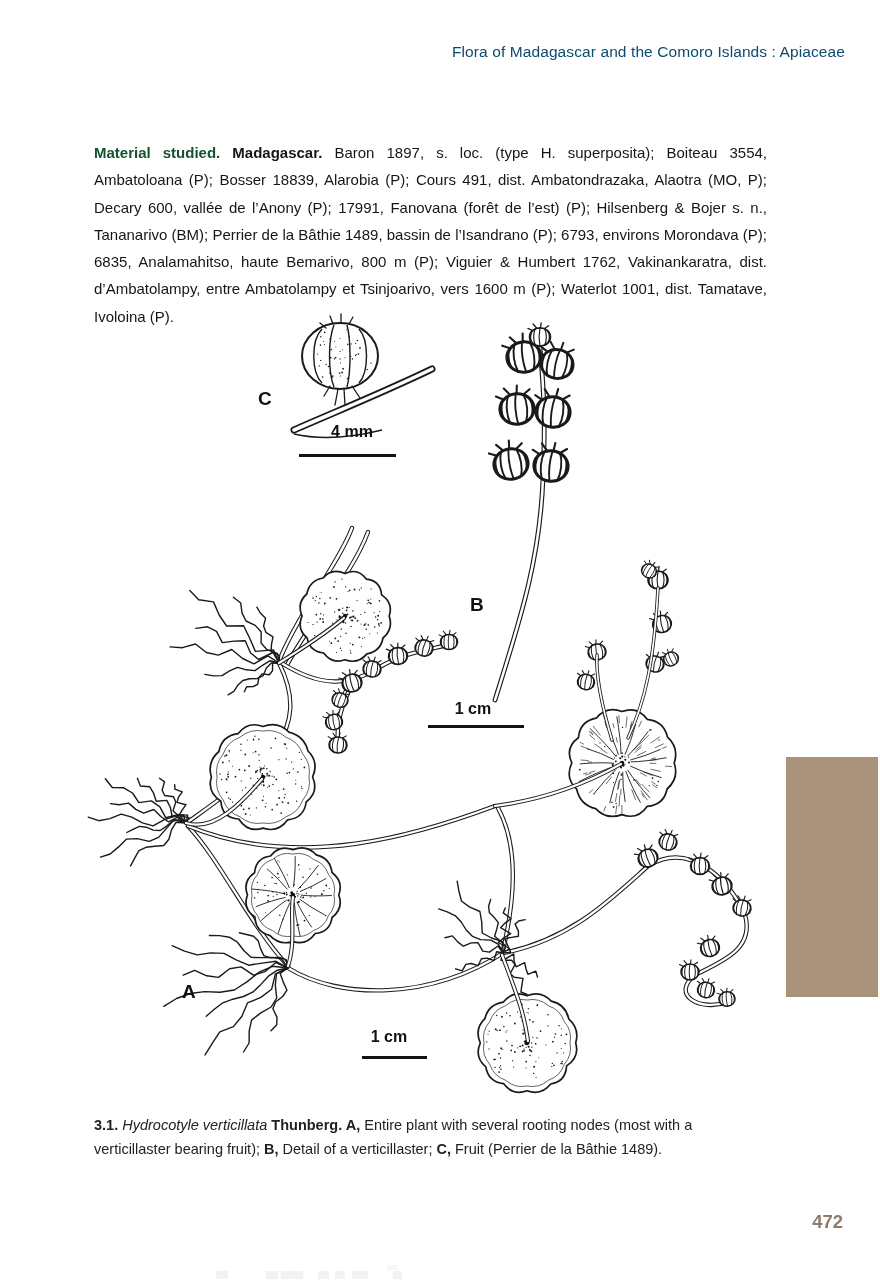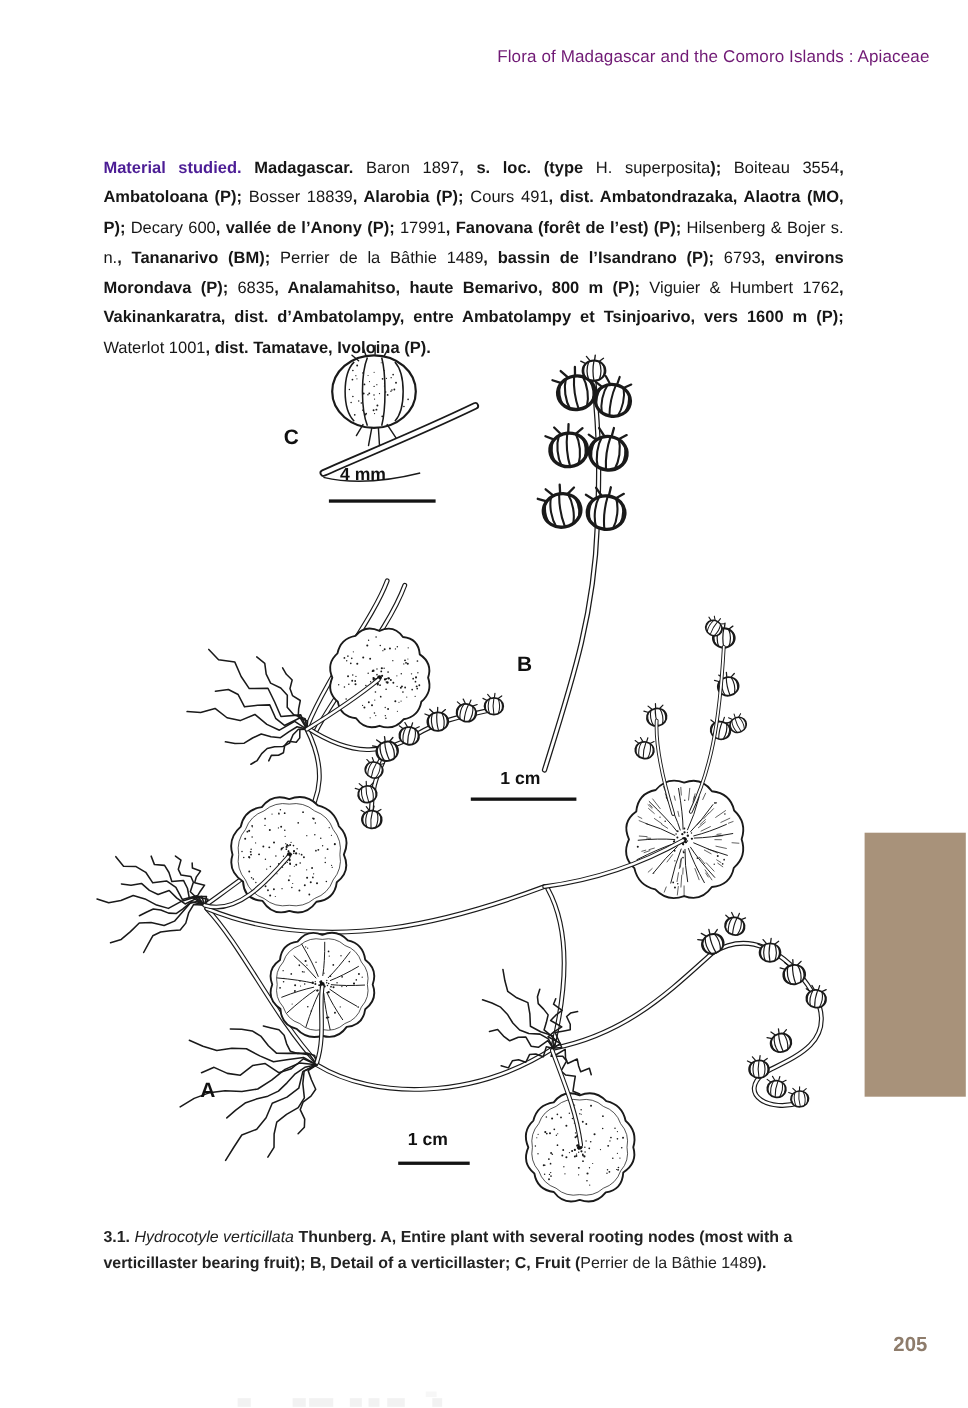--- a/index.html
+++ b/index.html
@@ -1,26 +1,26 @@
 <!DOCTYPE html>
 <html><head>
 <meta charset="utf-8">
 <style>
   html,body{margin:0;padding:0;background:#fff;}
   body{width:880px;height:1280px;position:relative;overflow:hidden;
        font-family:"Liberation Sans","DejaVu Sans",sans-serif;color:#1b1b1b;}
   .abs{position:absolute;}
-  #running-head{right:35px;top:43px;font-size:15.5px;letter-spacing:.1px;color:#701a75;}
+  #running-head{right:35px;top:43px;font-size:15.5px;letter-spacing:.1px;color:#0c4a6e;}
   #material-paragraph{left:94px;top:139px;width:673px;font-size:15px;line-height:27.3px;
        text-align:justify;color:#161616;}
-  .sg-regular{font-style:normal;font-weight:bold;}
+  .sg-regular{font-style:normal;font-weight:normal;}
   .sg-bold{font-weight:bold;text-align:right;}
   .sg-italic{}
   .sg-bold-italic{font-weight:normal;font-style:italic;}
-  .sg-bold-accent{font-weight:bold;color:#4c1d95;}
+  .sg-bold-accent{font-weight:bold;color:#14532d;}
   #figure-caption{left:94px;top:1114px;width:678px;font-size:14.5px;line-height:23.5px;color:#222;}
   .fig-label{font-weight:bold;font-size:19px;color:#111;}
   .scale-label{font-weight:bold;font-size:16px;text-align:center;color:#111;}
   .scale-bar{background:#131313;height:3px;}
   #page-number{right:37px;top:1211px;font-size:18.5px;font-weight:bold;color:#8e7c6b;}
   #thumb-tab{left:786px;top:757px;width:92px;height:240px;background:#a8927a;}
   .scan-artifact{position:absolute;background:rgba(0,0,0,0.05);}
   #art{position:absolute;left:0;top:0;}
 </style>
 </head>
@@ -781,34 +781,34 @@
       <circle cx="358.5" cy="354.1" r="0.83" fill="#1a1a1a"></circle>
       <circle cx="334.6" cy="341.4" r="0.52" fill="#1a1a1a"></circle>
       <circle cx="323.5" cy="341.5" r="0.54" fill="#1a1a1a"></circle>
     </g>
   </svg>
 
 <div class="abs fig-label" style="left:258px;top:388px;">C</div>
 <div class="abs fig-label" style="left:470px;top:594px;">B</div>
 <div class="abs fig-label" style="left:182px;top:981px;">A</div>
 
-<div class="abs scale-label" style="left:280px;top:423px;width:100px;">4 mm</div>
+<div class="abs scale-label" style="left:302px;top:423px;width:100px;">4 mm</div>
 <div class="abs scale-bar" style="left:299px;top:454px;width:97px;"></div>
 
 <div class="abs scale-label" style="left:423px;top:700px;width:100px;">1 cm</div>
 <div class="abs scale-bar" style="left:428px;top:725px;width:96px;"></div>
 
 <div class="abs scale-label" style="left:339px;top:1028px;width:100px;">1 cm</div>
 <div class="abs scale-bar" style="left:362px;top:1056px;width:65px;height:2.5px;"></div>
 
 <div class="abs" id="figure-caption"><span class="sg-bold">3.1.  </span><span class="sg-bold-italic">Hydrocotyle verticillata</span><span class="sg-bold"> Thunberg. </span><span class="sg-bold">A,</span><span class="sg-regular"> Entire plant with several rooting nodes (most with a verticillaster bearing fruit); </span><span class="sg-bold">B,</span><span class="sg-regular"> Detail of a verticillaster; </span><span class="sg-bold">C,</span><span class="sg-regular"> Fruit (</span><span class="sg-italic">Perrier de la Bâthie 1489</span><span class="sg-regular">).</span></div>
 
 <div class="abs" id="thumb-tab"></div>
 
-<div class="abs" id="page-number">205</div>
+<div class="abs" id="page-number">472</div>
 
 <div>
   <div class="scan-artifact" style="left:216px;top:1271px;width:12px;height:8px;"></div>
   <div class="scan-artifact" style="left:266px;top:1271px;width:12px;height:8px;"></div>
   <div class="scan-artifact" style="left:281px;top:1271px;width:22px;height:8px;"></div>
   <div class="scan-artifact" style="left:318px;top:1271px;width:11px;height:8px;"></div>
   <div class="scan-artifact" style="left:335px;top:1271px;width:10px;height:8px;"></div>
   <div class="scan-artifact" style="left:352px;top:1271px;width:16px;height:8px;"></div>
   <div class="scan-artifact" style="left:387px;top:1265px;width:10px;height:5px;opacity:.6;"></div>
   <div class="scan-artifact" style="left:393px;top:1271px;width:9px;height:8px;"></div>

